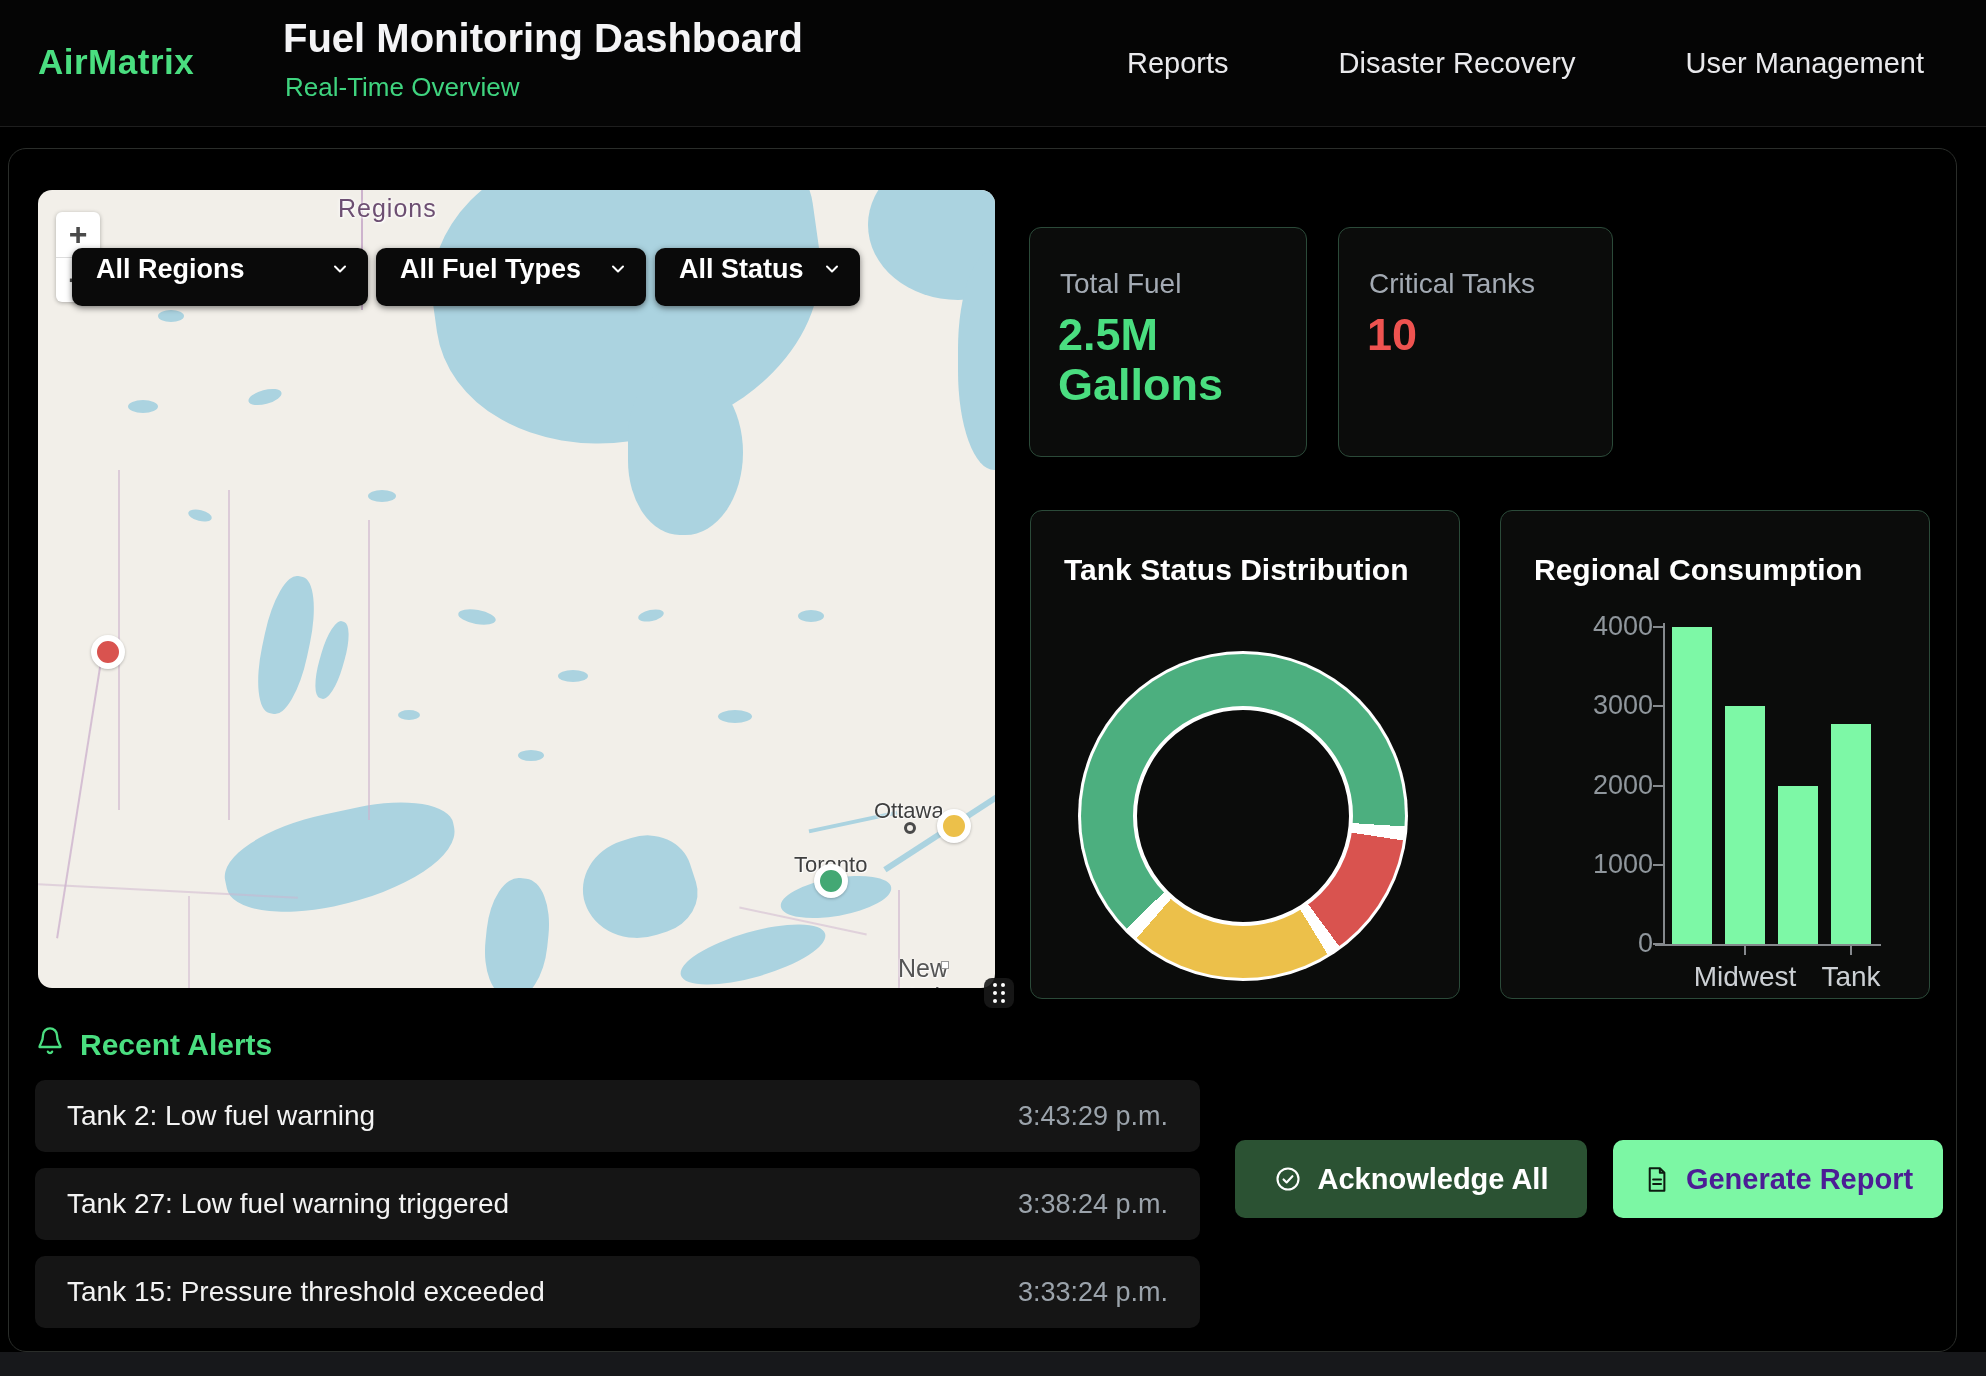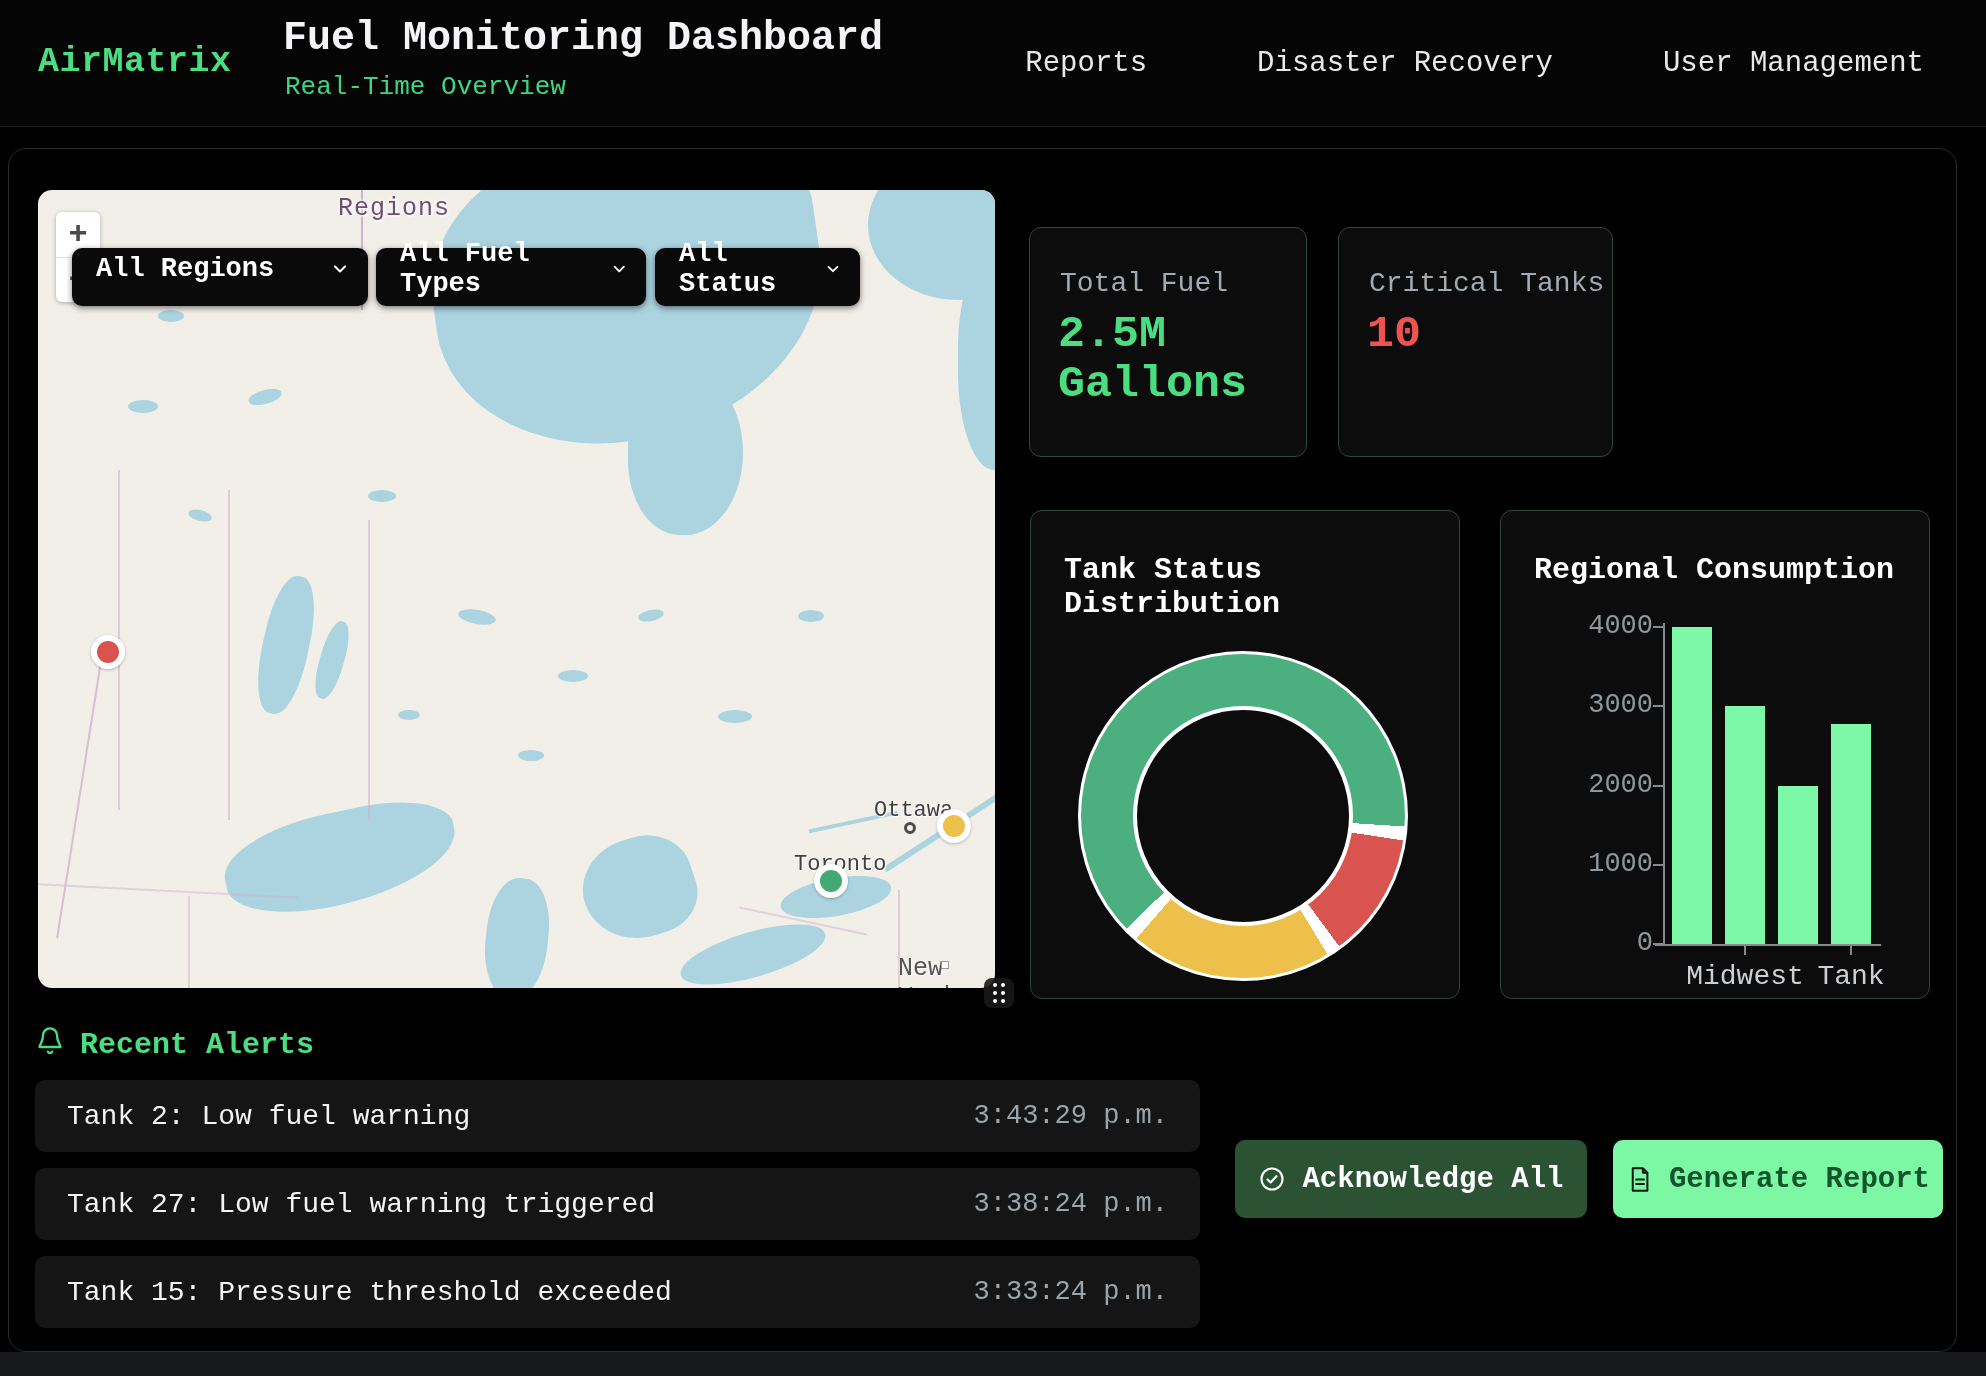--- a/index.html
+++ b/index.html
@@ -1,17 +1,17 @@
 <!DOCTYPE html>
 <html><head>
 <meta charset="utf-8">
 <style>
   * { margin:0; padding:0; box-sizing:border-box; }
   body { background:#000; font-family:"Liberation Sans","DejaVu Sans",sans-serif; }
-  .screen { position:relative; width:1986px; height:1376px; background:#000; overflow:hidden;font-family:Liberation Mono, monospace; }
+  .screen { position:relative; width:1986px; height:1376px; background:#000; overflow:hidden; }
 
   
   .header { position:absolute; left:0; top:0; width:1986px; height:127px; background:#050505; border-bottom:1px solid #1e1e1e; }
   .brand { position:absolute; left:38px; top:42px; font-size:35px; font-weight:700; color:#4ade80; letter-spacing:.5px; }
   .title { position:absolute; left:283px; top:16px; font-size:40px; font-weight:700; color:#f4f4f6; }
   .subtitle { position:absolute; left:285px; top:72px; font-size:26px; font-weight:500; color:#3fd47f; }
   .nav { position:absolute; right:62px; top:0; height:127px; display:flex; align-items:center; gap:110px; }
   .nav-item { font-size:29px; color:#e9e9ec; cursor:pointer; }
 
   
@@ -72,21 +72,21 @@
   .alerts-title { position:absolute; left:80px; top:1028px; font-size:30px; font-weight:700; color:#4ade80; }
   .bell { position:absolute; left:36px; top:1024px; }
   .alert-row { position:absolute; left:35px; width:1165px; height:72px; background:#151515; border-radius:10px; display:flex; align-items:center; justify-content:space-between; padding:0 32px; cursor:pointer; }
   .alert-msg { font-size:28px; color:#f3f3f3; }
   .alert-time { font-size:27px; color:#9ba3ab; }
   .row-1 { top:1080px; } .row-2 { top:1168px; } .row-3 { top:1256px; }
 
   
   .btn { position:absolute; top:1140px; height:78px; border:none; border-radius:10px; display:flex; align-items:center; justify-content:center; gap:16px; font-family:inherit; font-size:29px; font-weight:700; cursor:pointer; }
   .btn-ack { left:1235px; width:352px; background:#2b5233; color:#fff; }
-  .btn-report { left:1613px; width:330px; background:#7cf7a4; color:#14532d; }
+  .btn-report { left:1613px; width:330px; background:#7cf7a4; color:#4c1d95; }
 </style>
 </head>
 <body>
 
 <div class="screen">
 
   <div class="header">
     <div class="brand">AirMatrix</div>
     <div class="title">Fuel Monitoring Dashboard</div>
     <div class="subtitle">Real-Time Overview</div>

